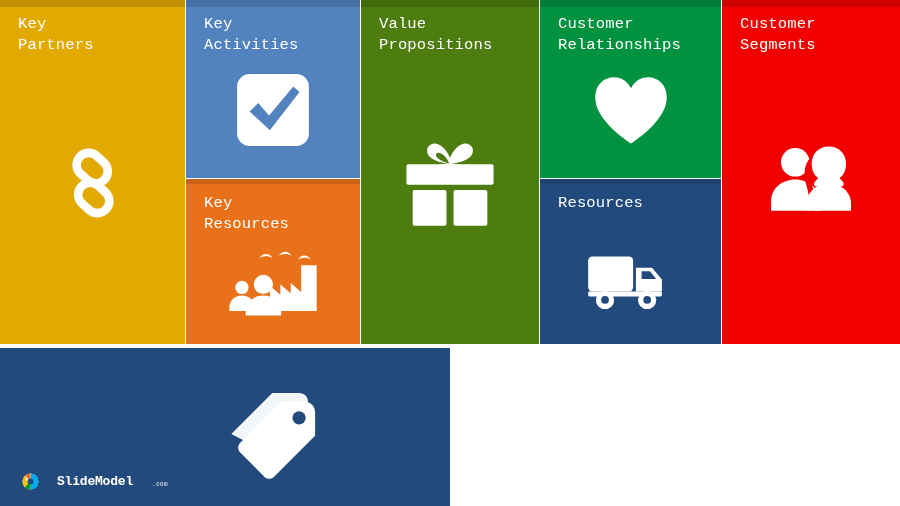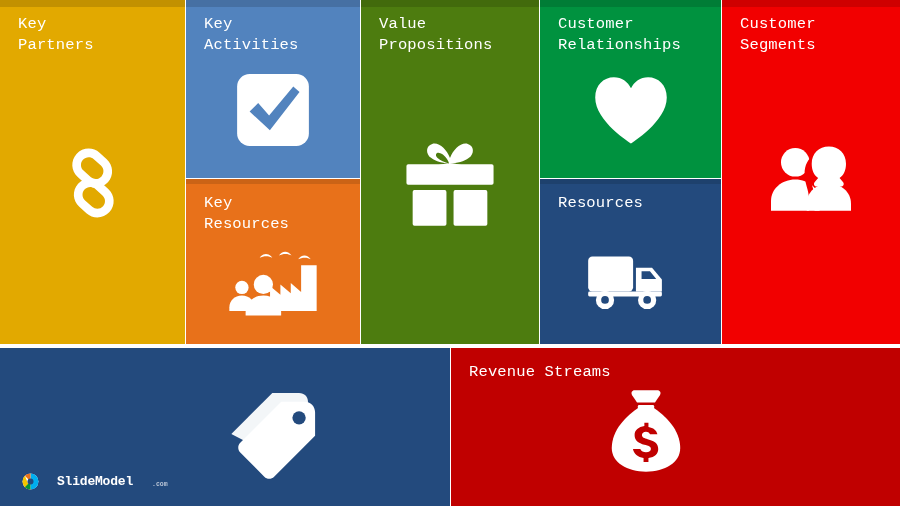--- a/index.html
+++ b/index.html
@@ -228,31 +228,14 @@
           <path d="M5.7 5.7A16 16 0 0 1 17 1v16z" fill="#E8711A"></path>
           <path d="M17 17v16A16 16 0 0 1 5.7 28.3z" fill="#00923F"></path>
           <circle cx="17" cy="17" r="6" fill="#234A7D"></circle>
         </svg>
       </span>
       <span class="logo-text">SlideModel</span>
       <span class="logo-tld">.com</span>
     </div>
   </div>
 
-  <div class="block" id="b-revenue-streams" style="left: 451px; top: 348px; width: 449px; height: 158px; background: rgb(192, 0, 0);">
-    <div class="block-title">Revenue Streams</div>
-    <div class="icon-wrap" style="left:125px;top:28px;width:140px;height:110px;">
-      <svg width="82" height="88" viewBox="0 0 100 108">
-        <g fill="#ffffff">
-
-          <path d="M36 4h28c3 0 5 3 3 6l-6 9H39l-6-9c-2-3 0-6 3-6z"></path>
-          <rect x="40" y="22" width="20" height="6" rx="1.5"></rect>
-
-          <path d="M42 25h16c16 10 34 28 34 50 0 18-19 29-42 29S8 93 8 75c0-22 18-40 34-50z"></path>
-
-          <path d="M53 44v5c6 1 10 4 11 9h-9c-1-2-3-3-5-3-3 0-5 2-5 4 0 3 3 4 7 5 8 2 13 5 13 12 0 6-4 10-12 11v5h-6v-5
-                   c-7-1-12-5-13-11h9c1 3 4 4 7 4 4 0 6-2 6-4 0-3-3-4-8-5-7-2-12-5-12-12 0-6 5-10 12-11v-4h5z" fill="#C00000"></path>
-        </g>
-      </svg>
-    </div>
-  </div>
 
 </div>
 
 </body></html>

